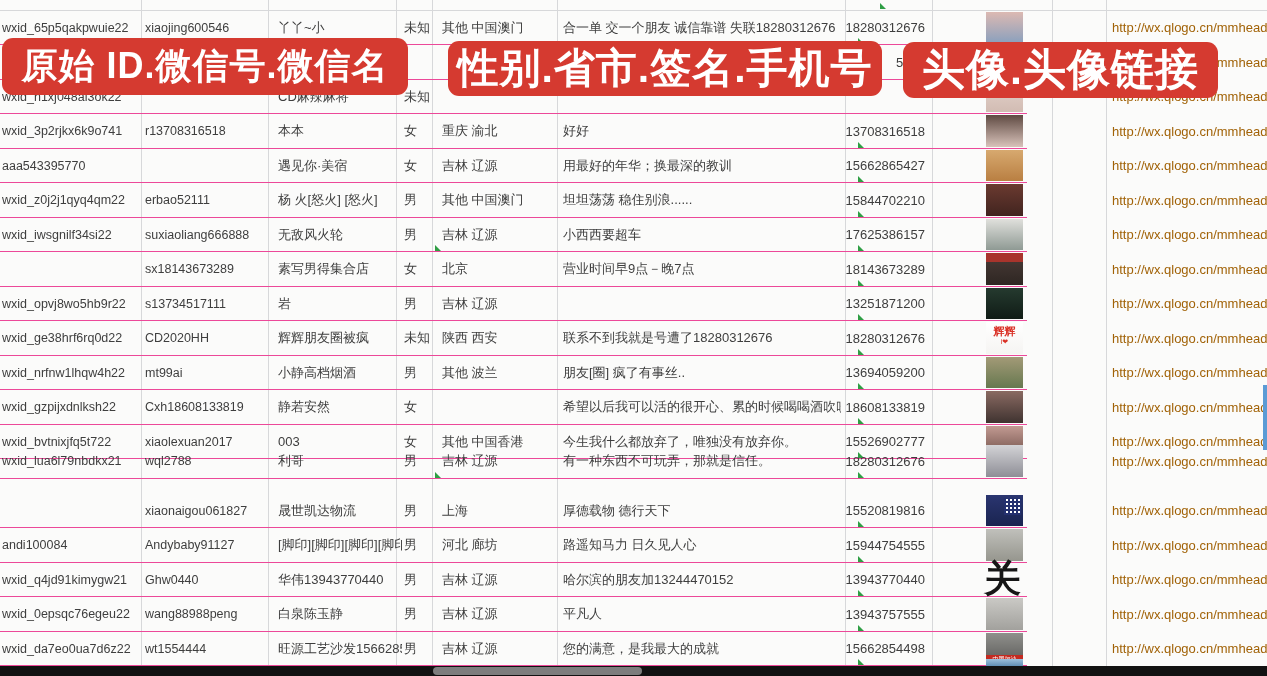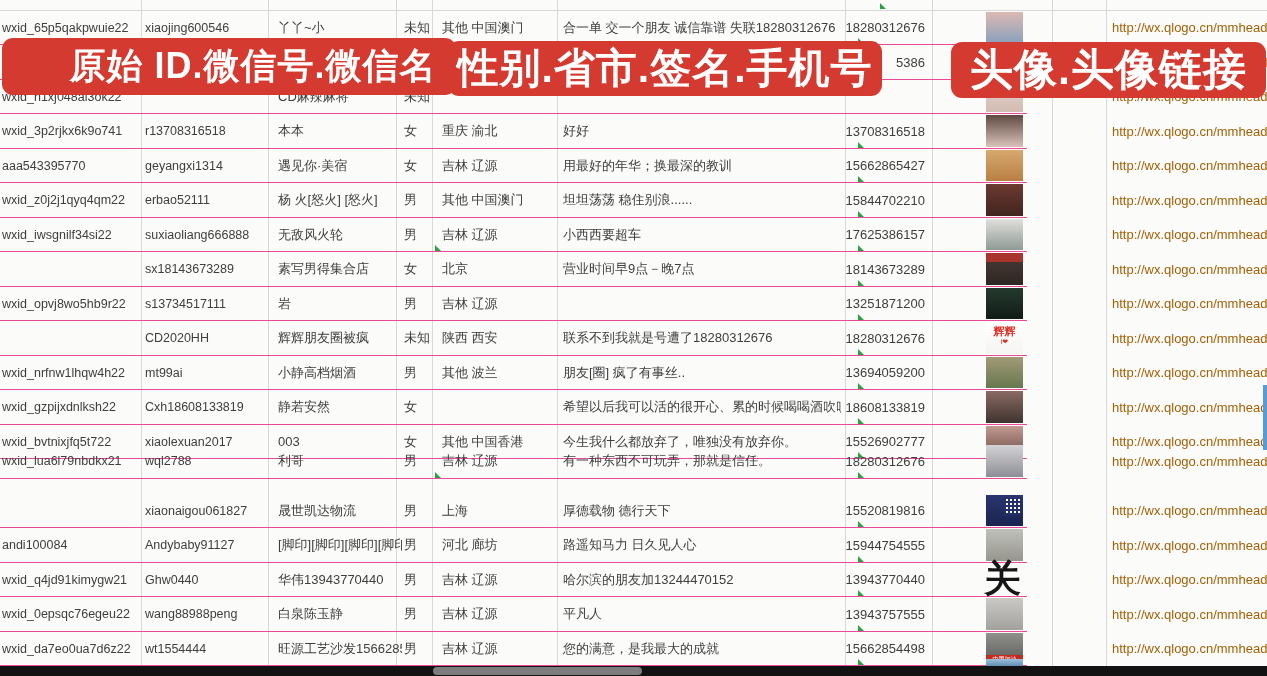--- a/index.html
+++ b/index.html
@@ -23,23 +23,23 @@
   .av-sub{display:block;width:100%;text-align:center;font-size:7px;line-height:8px;}
   .av-strip{position:absolute;left:0;right:0;height:9px;color:#fff;font-size:6px;line-height:9px;text-align:center;overflow:hidden;}
   .qrbox{position:absolute;right:2px;top:3px;width:17px;height:17px;background:#fff;
          background-image:repeating-linear-gradient(0deg,#24306e 0 2px,transparent 2px 4px),
                           repeating-linear-gradient(90deg,#24306e 0 2px,transparent 2px 4px);}
   .avatar-char{position:absolute;left:984px;top:-4px;width:46px;font-size:37px;line-height:38px;
                font-weight:bold;color:#161616;font-family:"DejaVu Serif", serif;overflow:visible;z-index:2;}
   .wedge{position:absolute;width:0;height:0;border-bottom:6px solid #2f9e44;border-right:6px solid transparent;}
   .banner{position:absolute;background:#d53a30;border-radius:11px;display:flex;align-items:center;
           justify-content:center;color:#ffffff;font-weight:bold;z-index:5;letter-spacing:1px;}
-  #banner-1{left:2px;  top:38px;width:406px;height:57px;font-size:36px;padding-left:48px;}
+  #banner-1{left:2px;  top:38px;width:406px;height:57px;font-size:36px;}
   #banner-2{left:448px;top:41px;width:434px;height:55px;font-size:41px;}
-  #banner-3{left:903px;top:42px;width:315px;height:56px;font-size:43px;margin-left:48px;}
+  #banner-3{left:903px;top:42px;width:315px;height:56px;font-size:43px;}
   .bottombar{position:absolute;left:0;top:666px;width:1267px;height:10px;background:#121212;z-index:6;}
   .thumb{position:absolute;left:433px;top:667px;width:209px;height:8px;background:#7d7d7d;border-radius:4px;z-index:7;}
   .bluestrip{position:absolute;left:1263px;top:385px;width:4px;height:65px;background:#5b9bd5;z-index:4;}
 </style>
 </head>
 <body>
 
 <div class="sheet">
 
   <div class="vline" style="left:141px"></div>
@@ -95,21 +95,20 @@
         <div class="cell c-gender">女</div>
         <div class="cell c-region">重庆 渝北</div>
         <div class="cell c-sig">好好</div>
         <div class="cell c-phone">13708316518</div>
         <div class="cell c-url">http://wx.qlogo.cn/mmhead</div>
         <div class="avatar" style="height: 32px; background: linear-gradient(rgb(95, 74, 66), rgb(216, 194, 186));"></div>
         <div class="wedge" style="left: 858px; top: 28px;"></div>
       </div>
       <div class="row" style="top: 149px; height: 34px;">
         <div class="cell c-wxid">aaa543395770</div>
-        <div class="cell c-wid">geyangxi1314</div>
         <div class="cell c-name">遇见你·美宿</div>
         <div class="cell c-gender">女</div>
         <div class="cell c-region">吉林 辽源</div>
         <div class="cell c-sig">用最好的年华；换最深的教训</div>
         <div class="cell c-phone">15662865427</div>
         <div class="cell c-url">http://wx.qlogo.cn/mmhead</div>
         <div class="avatar" style="height: 31px; background: linear-gradient(rgb(215, 169, 111), rgb(185, 127, 66));"></div>
         <div class="wedge" style="left: 858px; top: 27px;"></div>
       </div>
       <div class="row" style="top: 183px; height: 35px;">
@@ -156,20 +155,21 @@
         <div class="cell c-name">岩</div>
         <div class="cell c-gender">男</div>
         <div class="cell c-region">吉林 辽源</div>
         <div class="cell c-sig"></div>
         <div class="cell c-phone">13251871200</div>
         <div class="cell c-url">http://wx.qlogo.cn/mmhead</div>
         <div class="avatar" style="height: 31px; background: linear-gradient(rgb(37, 58, 47), rgb(16, 28, 22));"></div>
         <div class="wedge" style="left: 858px; top: 27px;"></div>
       </div>
       <div class="row" style="top: 321px; height: 35px;">
+        <div class="cell c-wxid">wxid_ge38hrf6rq0d22</div>
         <div class="cell c-wid">CD2020HH</div>
         <div class="cell c-name">辉辉朋友圈被疯</div>
         <div class="cell c-gender">未知</div>
         <div class="cell c-region">陕西 西安</div>
         <div class="cell c-sig">联系不到我就是号遭了18280312676</div>
         <div class="cell c-phone">18280312676</div>
         <div class="cell c-url">http://wx.qlogo.cn/mmhead</div>
         <div class="avatar" style="height: 32px; background: linear-gradient(rgb(255, 255, 255), rgb(245, 244, 242));">
           <span class="av-label" style="color: rgb(217, 48, 37);">辉辉</span>
           <span class="av-sub" style="color: rgb(217, 48, 37);">i❤</span>

